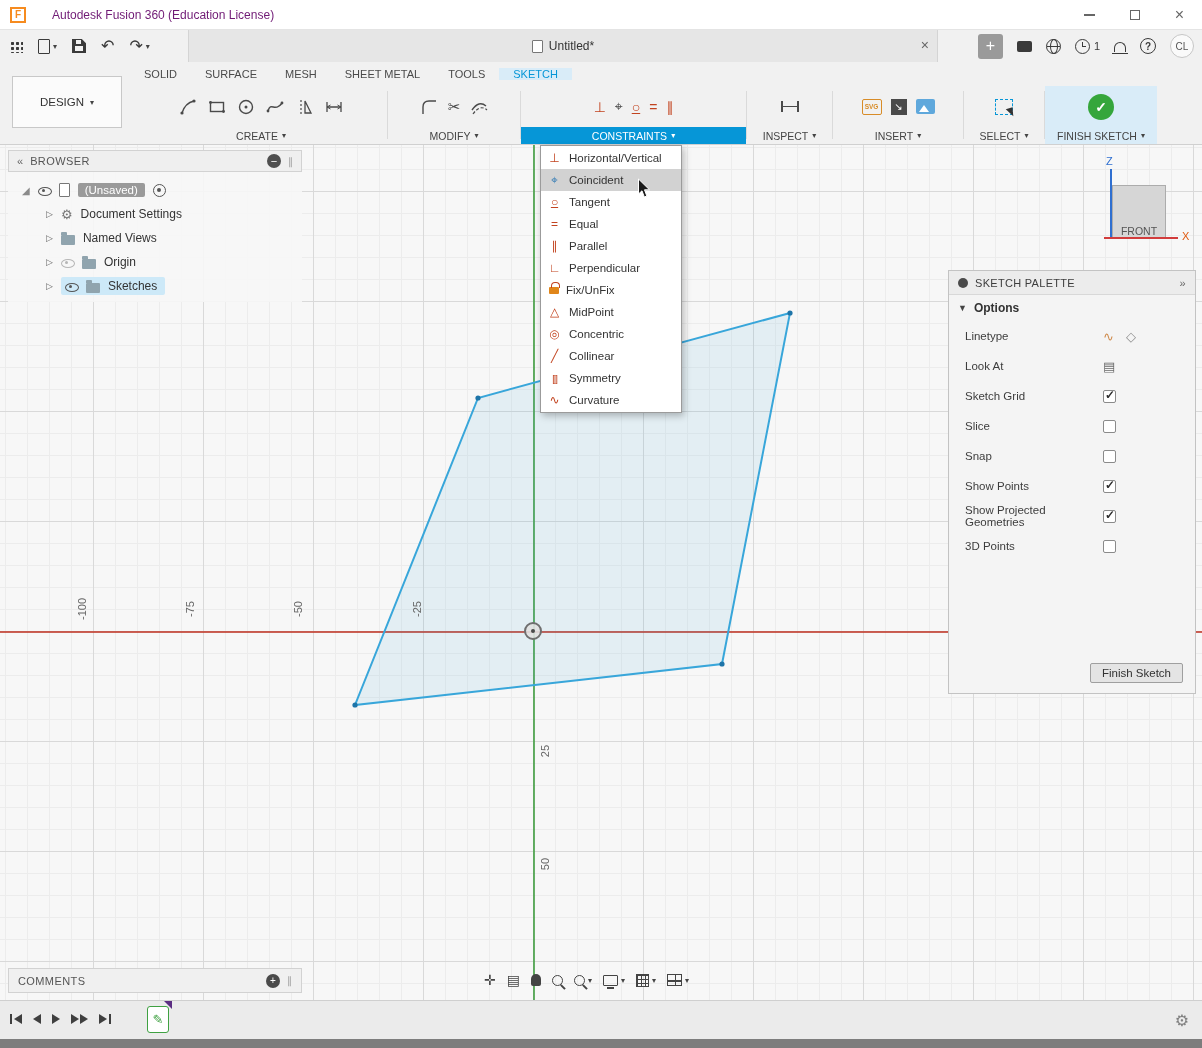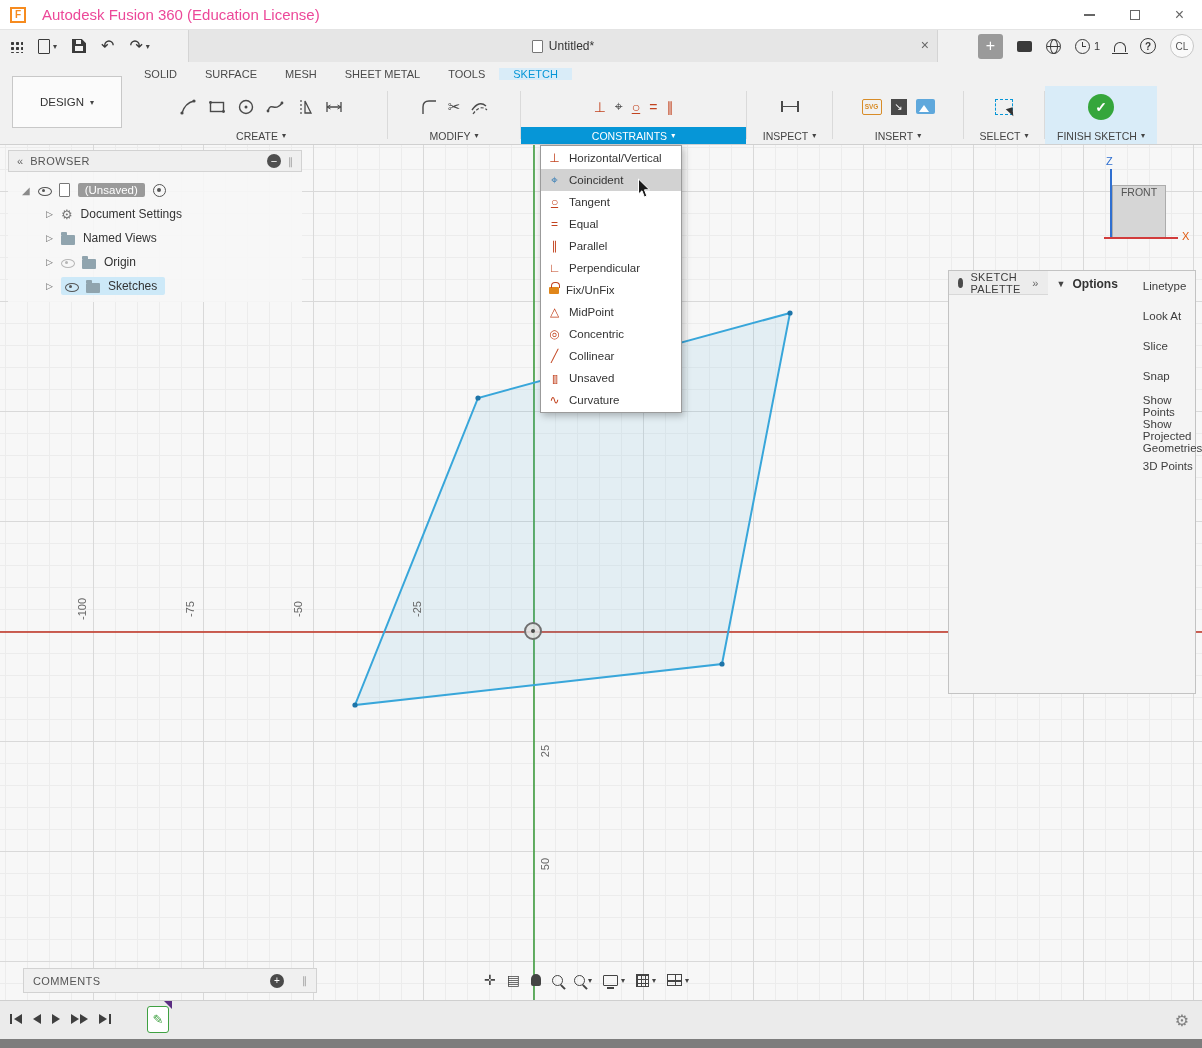--- a/index.html
+++ b/index.html
@@ -5,21 +5,21 @@
   * { margin:0; padding:0; box-sizing:border-box; }
   html,body { width:1202px; height:1048px; }
   body { font-family:"Liberation Sans", sans-serif; font-size:12px; color:#333;
          background:#fff; position:relative; overflow:hidden; }
 
   
   .titlebar { position:absolute; top:0; left:0; right:0; height:30px; background:#fff;
               border-bottom:1px solid #e4e4e4; display:flex; align-items:center; }
   .logo { width:16px; height:16px; border:2px solid #f68b1f; color:#f68b1f; font-weight:bold;
           font-size:10px; display:flex; align-items:center; justify-content:center; margin-left:10px; }
-  .apptitle { margin-left:16px; font-size:15px; color:#ec4899; }
+  .apptitle { margin-left:26px; font-size:12px; color:#701a75; }
   .winbtns { position:absolute; right:0; top:0; height:30px; display:flex; }
   .winbtn { width:45px; height:30px; display:flex; align-items:center; justify-content:center; color:#666; }
   .minbar { width:11px; height:2px; background:#666; }
   .maxbox { width:10px; height:10px; border:1.5px solid #666; }
   .closex { font-size:16px; line-height:1; }
 
   
   .qat { position:absolute; top:30px; left:0; right:0; height:32px; background:#f1f1f1; }
   .qat-left { position:absolute; left:10px; top:0; height:32px; display:flex; align-items:center; gap:15px; }
   .grid9 { width:13px; height:13px;
@@ -171,28 +171,28 @@
             display:inline-block; margin-left:2px; flex:0 0 10px; }
   .lockic::before { content:''; position:absolute; top:-5px; left:1.5px; width:7px; height:5px;
                     border:1.5px solid #c2431f; border-bottom:none; border-radius:4px 4px 0 0; }
   .cursor-svg { position:absolute; left:637px; top:33px; z-index:40; }
 
   
   .vcube { position:absolute; left:1098px; top:12px; width:104px; height:88px; z-index:8; }
   .vz { position:absolute; left:8px; top:-2px; color:#2f6fd0; font-size:11px; }
   .zline { position:absolute; left:12px; top:12px; width:2px; height:69px; background:#2f6fd0; }
   .cube { position:absolute; left:14px; top:28px; width:54px; height:53px; background:#d6d6d6;
-          border:1px solid #acacac; display:flex; align-items:flex-start; justify-content:center;
+          border:1px solid #acacac; display:flex; align-items:flex-end; justify-content:center;
           font-size:10.5px; color:#555; }
   .xline { position:absolute; left:6px; top:80px; width:74px; height:2px; background:#d23c3c; }
   .vx { position:absolute; left:84px; top:73px; color:#e05a10; font-size:11px; }
 
   
   .palette { position:absolute; left:948px; top:125px; width:248px; height:424px; background:#f4f4f4;
-             border:1px solid #c3c3c3; display:flex; flex-direction:row; z-index:20; }
+             border:1px solid #c3c3c3; display:flex; flex-direction:column; z-index:20; }
   .pheader { height:24px; background:#ececec; border-bottom:1px solid #d8d8d8; display:flex;
              align-items:center; gap:7px; padding:0 9px; font-size:11px; color:#3d3d3d; letter-spacing:.3px; }
   .pdot { width:10px; height:10px; border-radius:50%; background:#4a4a4a; }
   .pchev { margin-left:auto; color:#666; font-size:11px; }
   .psection { height:26px; display:flex; align-items:center; gap:7px; padding:0 9px;
               font-weight:bold; font-size:12px; color:#333; }
   .tri { font-size:9px; color:#444; }
   .prows { flex:1; display:flex; flex-direction:column; }
   .prow { height:30px; display:flex; align-items:center; padding:0 10px 0 16px; font-size:11.5px; color:#3d3d3d; }
   .plabel { flex:1; }
@@ -201,22 +201,22 @@
   .cb.checked::after { content:'\2713'; position:absolute; left:1px; top:-3px; font-size:12px;
                        color:#2d2d2d; font-weight:bold; }
   .lt1 { color:#cf8a4a; font-size:13px; }
   .lt2 { color:#8a8a8a; font-size:13px; }
   .lookat-ic { color:#6a6a6a; font-size:13px; }
   .pfooter { height:40px; display:flex; align-items:center; justify-content:flex-end; padding:0 12px; }
   .finishbtn { padding:3px 11px; font-size:11.5px; background:#e4e4e4; border:1px solid #9f9f9f;
                border-radius:2px; color:#333; font-family:inherit; }
 
   
-  .comments { position:absolute; left:23px; top:823px; width:294px; height:25px; background:#f0f0f0;
-              border:1px solid #d2d2d2; display:flex; align-items:center; gap:18px; padding:0 9px; z-index:10; }
+  .comments { position:absolute; left:8px; top:823px; width:294px; height:25px; background:#f0f0f0;
+              border:1px solid #d2d2d2; display:flex; align-items:center; gap:7px; padding:0 9px; z-index:10; }
   .clabel { flex:1; font-size:11px; color:#555; letter-spacing:.4px; }
   .plus-circle { width:14px; height:14px; border-radius:50%; background:#4a4a4a; color:#fff; font-size:10px;
                  line-height:1; display:flex; align-items:center; justify-content:center; }
   .navbar { position:absolute; left:482px; top:822px; height:26px; display:flex; align-items:center; gap:7px; z-index:10; }
   .nav-item { display:flex; align-items:center; gap:3px; padding:2px 2px; color:#444; }
   .nav-glyph { font-size:14px; color:#444; line-height:1; }
   .mag { width:11px; height:11px; border:1.8px solid #444; border-radius:50%; position:relative; }
   .mag::after { content:''; position:absolute; width:6px; height:1.8px; background:#444;
                 bottom:-3px; right:-4px; transform:rotate(45deg); }
   .monitor { width:15px; height:11px; border:1.5px solid #444; border-radius:1px; position:relative; }
@@ -541,21 +541,21 @@
     <div class="mitem">
       <span class="mic">◎</span>
       <span>Concentric</span>
     </div>
     <div class="mitem">
       <span class="mic">╱</span>
       <span>Collinear</span>
     </div>
     <div class="mitem">
       <span class="mic sym">[|]</span>
-      <span>Unsaved</span>
+      <span>Symmetry</span>
     </div>
     <div class="mitem">
       <span class="mic">∿</span>
       <span>Curvature</span>
     </div>
   </div>
 
   <svg class="cursor-svg" width="15" height="21" viewBox="0 0 15 21">
     <path d="M1.5 1 L1.5 16 L5 12.8 L7.3 19 L9.8 18 L7.5 11.8 L12.5 11.8 Z" fill="#1a1a1a" stroke="#fff" stroke-width="1"></path>
   </svg>
@@ -588,20 +588,26 @@
           <span class="lt2">◇</span>
         </span>
       </div>
       <div class="prow">
         <span class="plabel">Look At</span>
         <span class="pctrl">
             <span class="lookat-ic">▤</span>
           </span>
       </div>
       <div class="prow">
+        <span class="plabel">Sketch Grid</span>
+        <span class="pctrl">
+            <span class="cb checked"></span>
+          </span>
+      </div>
+      <div class="prow">
         <span class="plabel">Slice</span>
         <span class="pctrl">
             <span class="cb"></span>
           </span>
       </div>
       <div class="prow">
         <span class="plabel">Snap</span>
         <span class="pctrl">
             <span class="cb"></span>
           </span>

